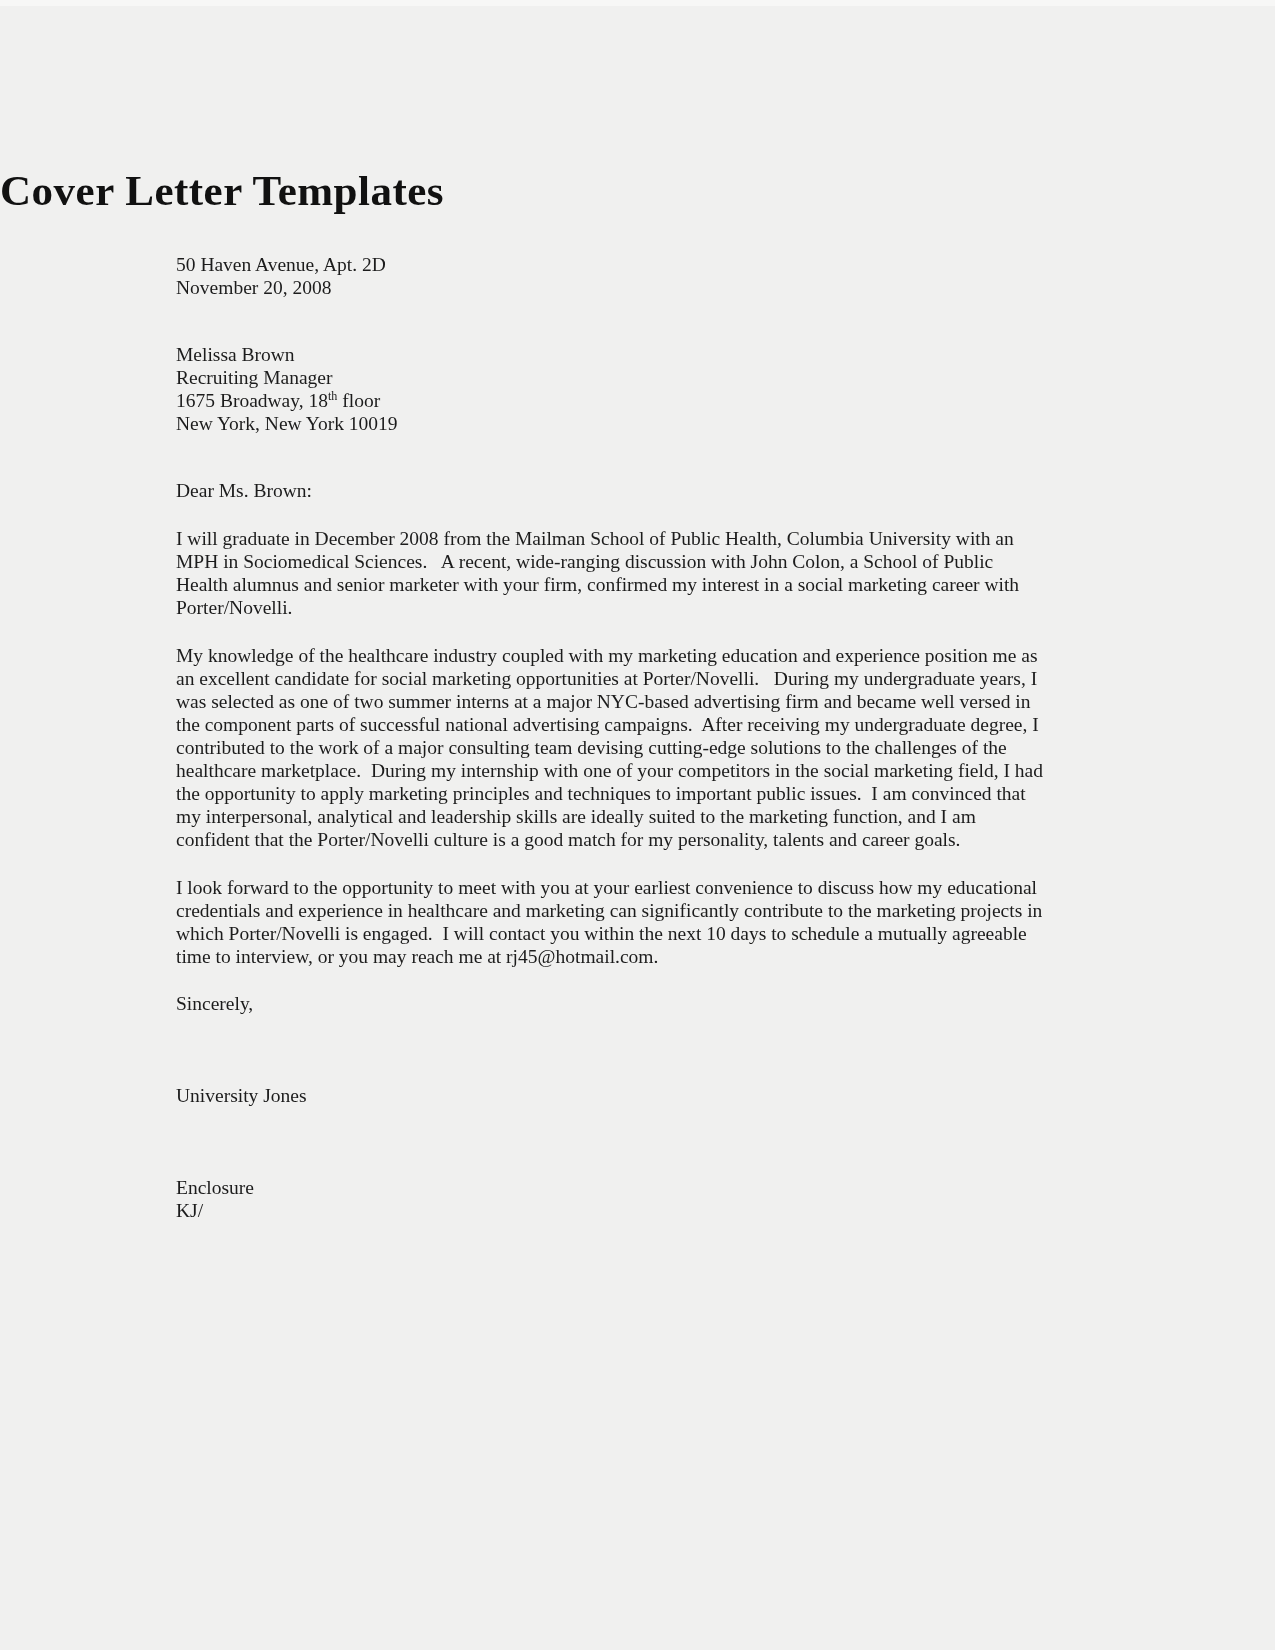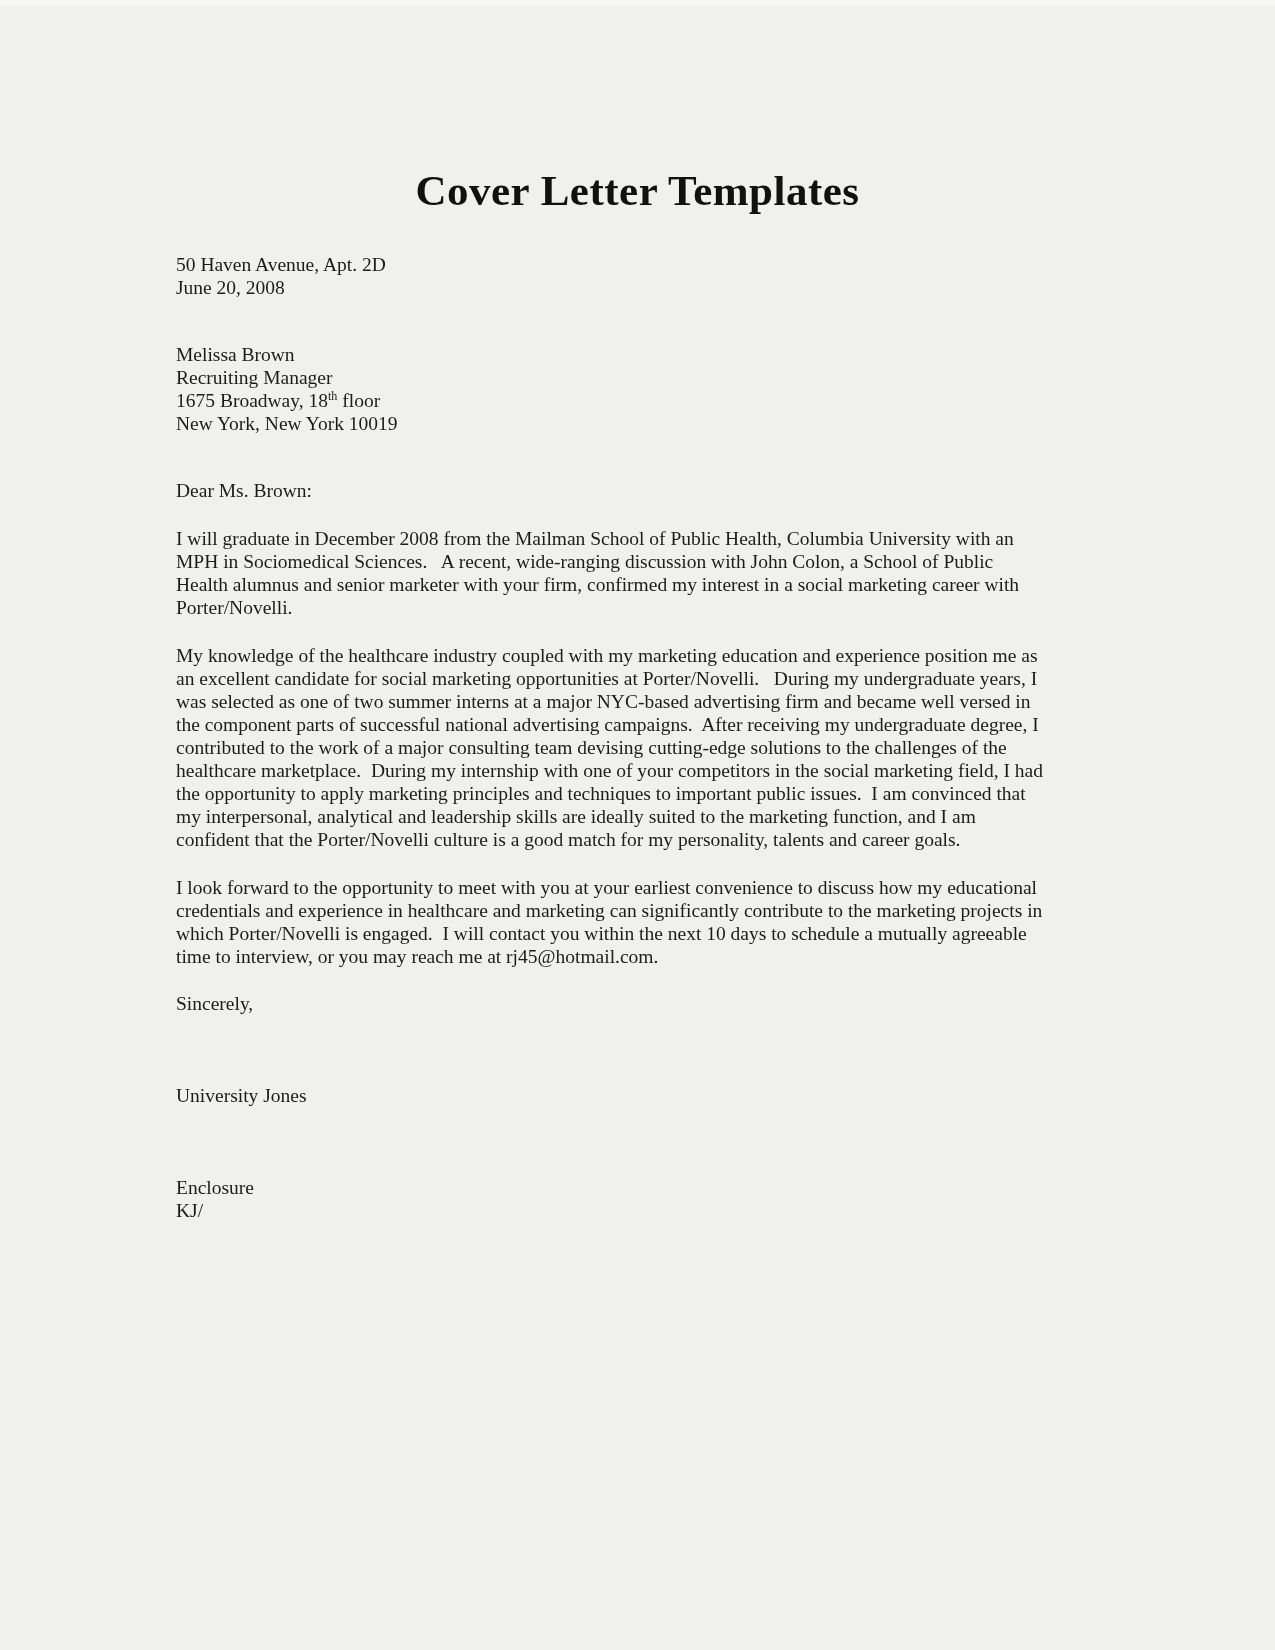--- a/index.html
+++ b/index.html
@@ -30,21 +30,21 @@
     width: 1275px;
     height: 1650px;
     box-sizing: border-box;
     padding: 168px 232px 0 176px; 
   }
   .title {
     font-size: 43px;
     font-weight: bold;
     line-height: 1.05;
     margin: 0;
-    text-align: center;
+    text-align: left;
     color: #111111;
     letter-spacing: 0.5px;
     
     margin-left: -176px;
     margin-right: -232px;
   }
   .line, p, .block div {
     font-size: 19.5px;
     line-height: 23px;
     white-space: pre-wrap;
@@ -66,21 +66,21 @@
 </style>
 </head>
 <body>
 
 <main class="page">
 
   <h1 class="title">Cover Letter Templates</h1>
 
   <section class="block sender">
     <div class="line">50 Haven Avenue, Apt. 2D</div>
-    <div class="line">June 20, 2008</div>
+    <div class="line">November 20, 2008</div>
   </section>
 
   <section class="block recipient">
     <div class="line">Melissa Brown</div>
     <div class="line">Recruiting Manager</div>
     <div class="line"><span>1675 Broadway, 18</span><sup>th</sup><span> floor</span></div>
     <div class="line">New York, New York 10019</div>
   </section>
 
   <p class="salutation">Dear Ms. Brown:</p>

